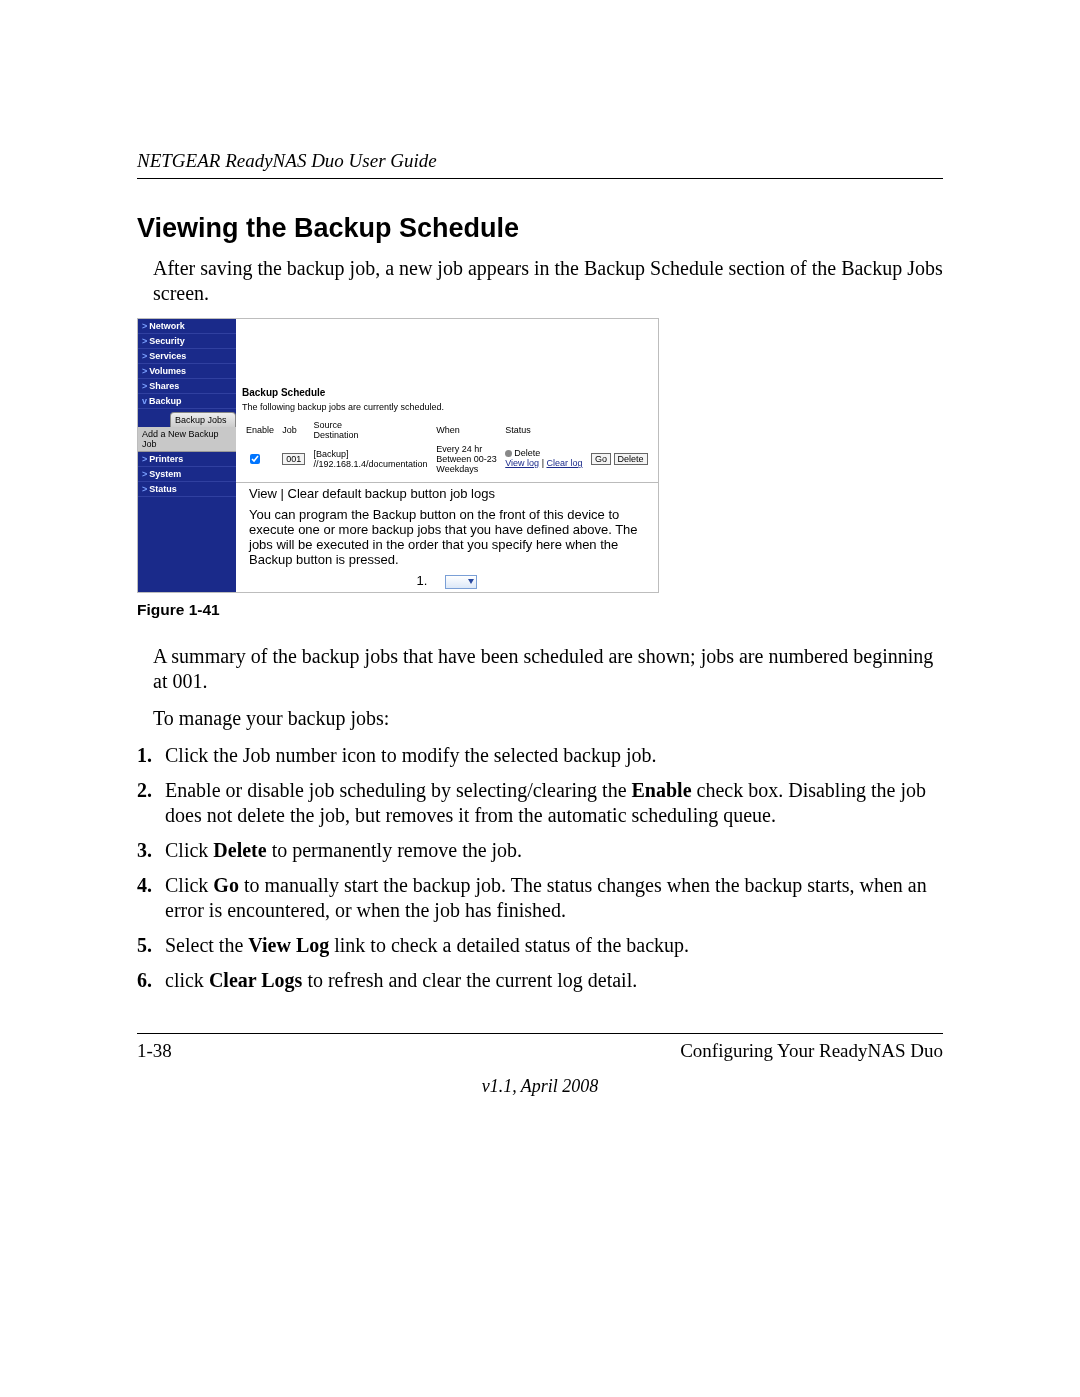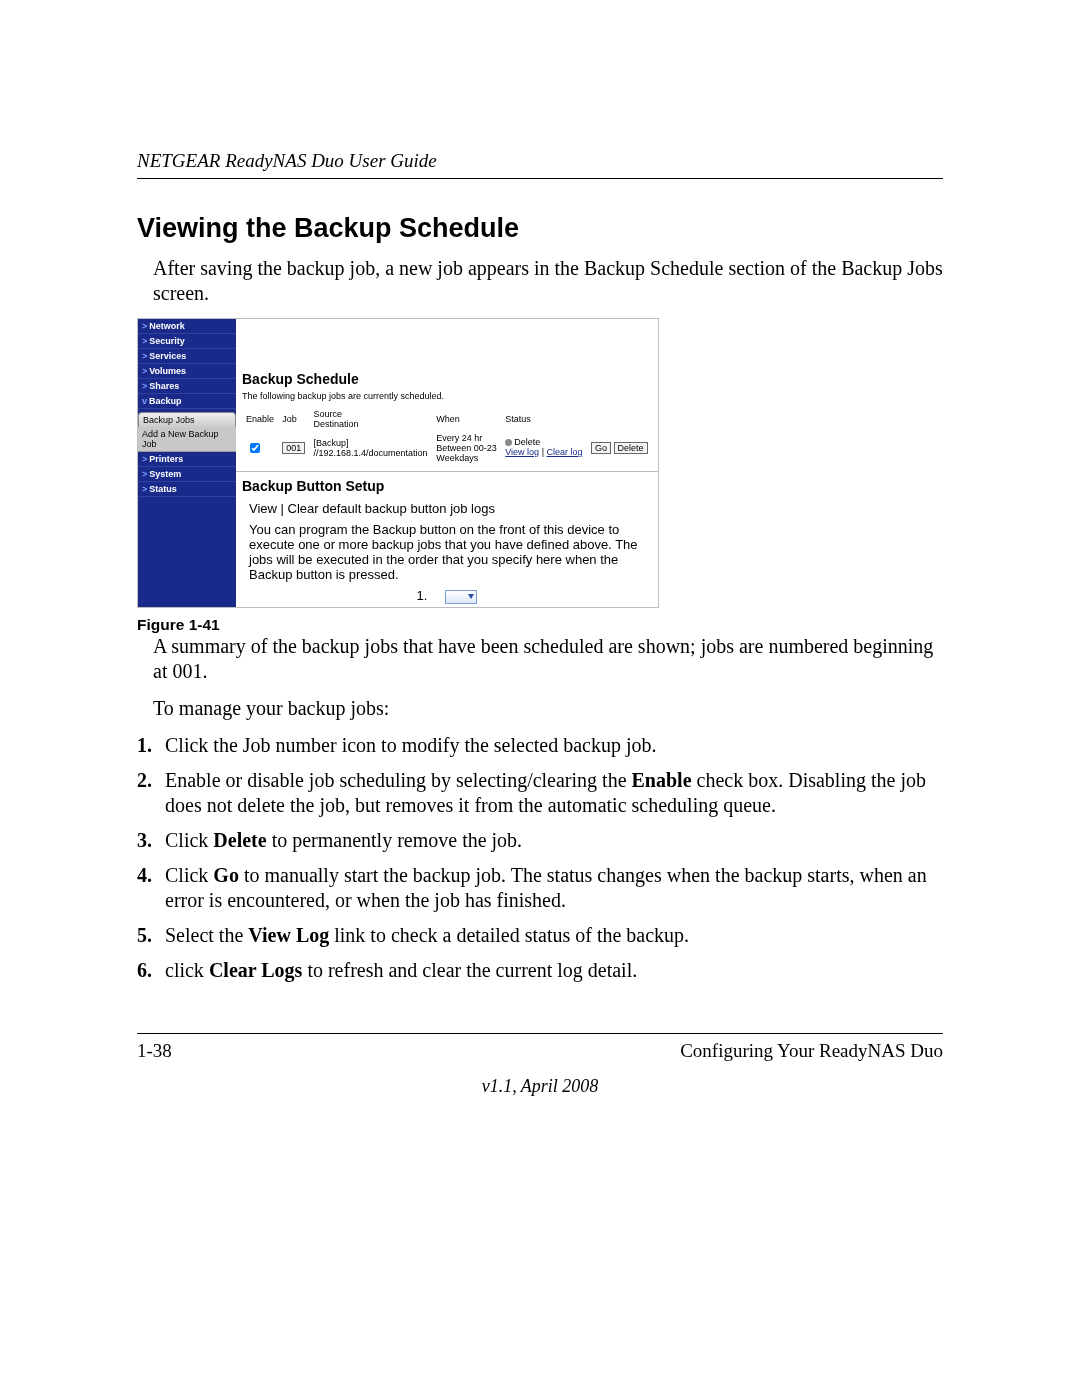--- a/index.html
+++ b/index.html
@@ -41,21 +41,21 @@
     line-height: 1.25;
     margin: 0 0 12px 16px;
   }
   .figure-wrap {
     margin: 6px 0 8px 0;
   }
   .figure-caption {
     font-family: Arial, Helvetica, sans-serif;
     font-weight: bold;
     font-size: 15.5px;
-    margin: 8px 0 0 0;
+    margin: 8px 0 25px 0;
   }
   ol.steps {
     font-size: 20px;
     line-height: 1.25;
     padding-left: 0;
     margin: 0;
     list-style: none;
   }
   ol.steps > li {
     margin: 0 0 10px 0;
@@ -100,29 +100,31 @@
     border-bottom: 1px solid #999;
     padding: 2px 4px;
     font-size: 9px;
   }
   .nav-sub.tab {
     background: linear-gradient(#eee, #ccc);
     border: 1px solid #888;
     border-bottom: none;
     border-radius: 4px 4px 0 0;
     margin-top: 3px;
+    margin-left: 32px;
   }
   .main {
     flex: 1;
     background: #fff;
   }
   .panel-title {
     font-weight: bold;
     padding: 6px 6px 4px 6px;
-    font-size: 14px;
+    font-size: 10px;
+    margin-top: 16px;
   }
   .panel-sub {
     padding: 0 6px 6px 6px;
   }
   .tbl {
     width: 100%;
     border-collapse: collapse;
     font-size: 9px;
   }
   .tbl th {
@@ -260,21 +262,20 @@
               <span class="linklike">Clear log</span>
             </td>
             <td>
               <span class="minibtn">Go</span>
               <span class="minibtn">Delete</span>
             </td>
           </tr>
         </tbody>
           </table>
         <div class="panel-sep"></div>
-        <div class="panel-title">Backup Button Setup</div>
         <div class="bb-row">View | Clear default backup button job logs</div>
         <div class="bb-row" style="white-space:normal;">You can program the Backup button on the front of this device to execute one or more backup jobs that you have defined above. The jobs will be executed in the order that you specify here when the Backup button is pressed.</div>
         <div class="bb-row" style="text-align:center;">
           <span>1.</span>
           &nbsp;&nbsp;&nbsp;
           <span class="dd"></span>
         </div>
       </div>
     </div>
   </div>

